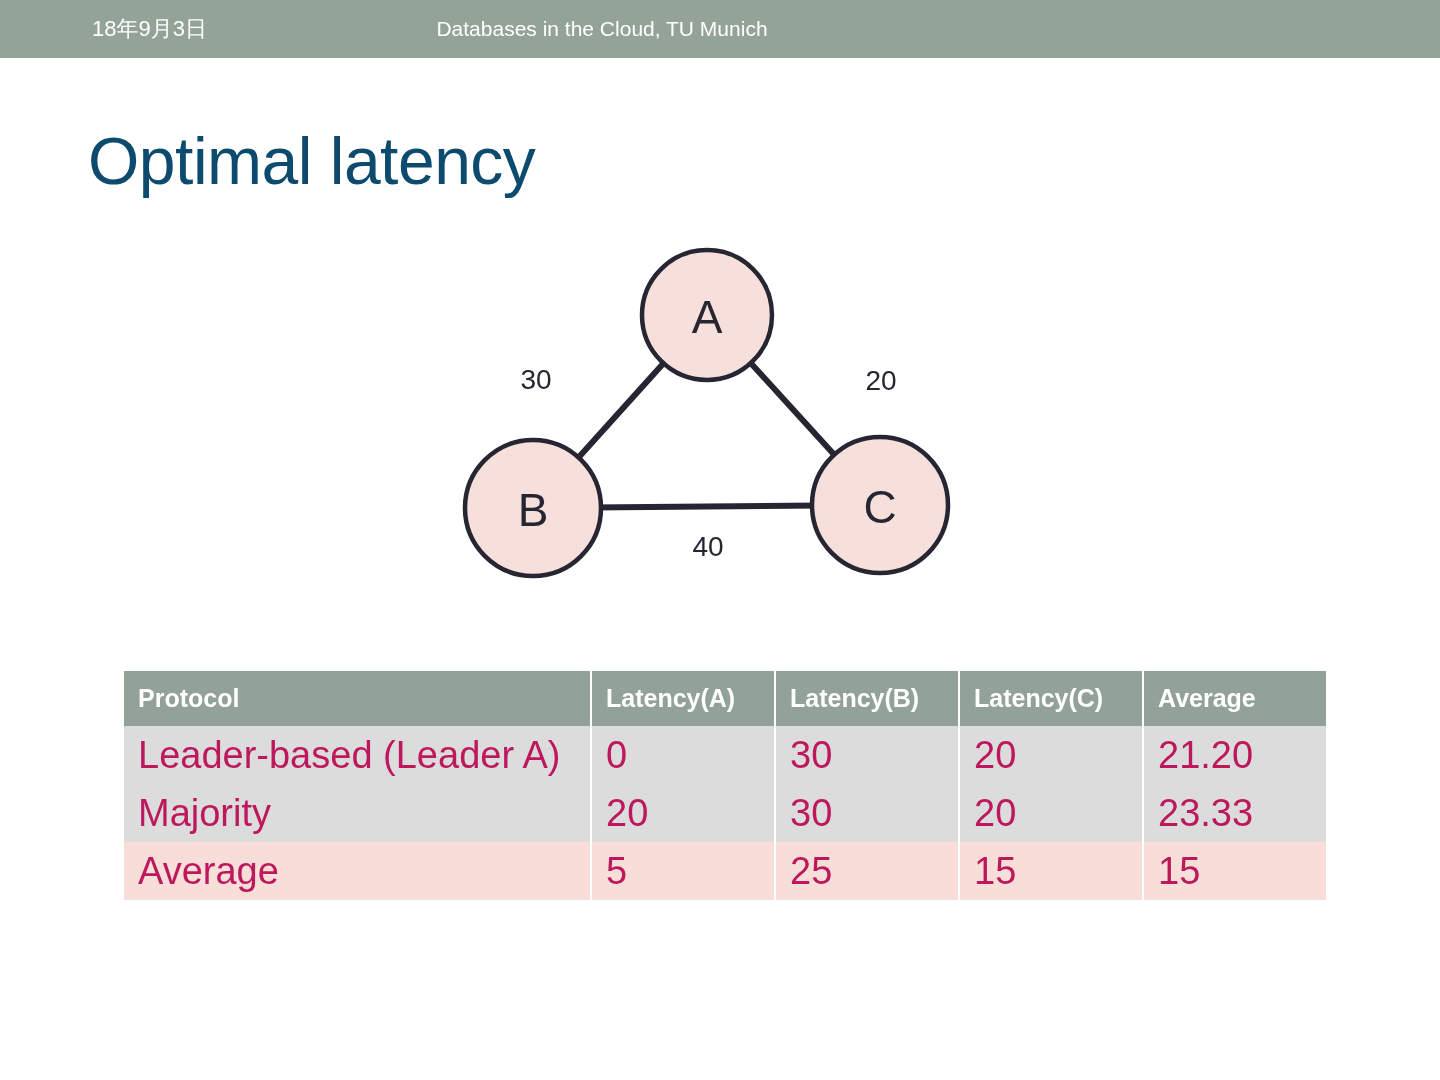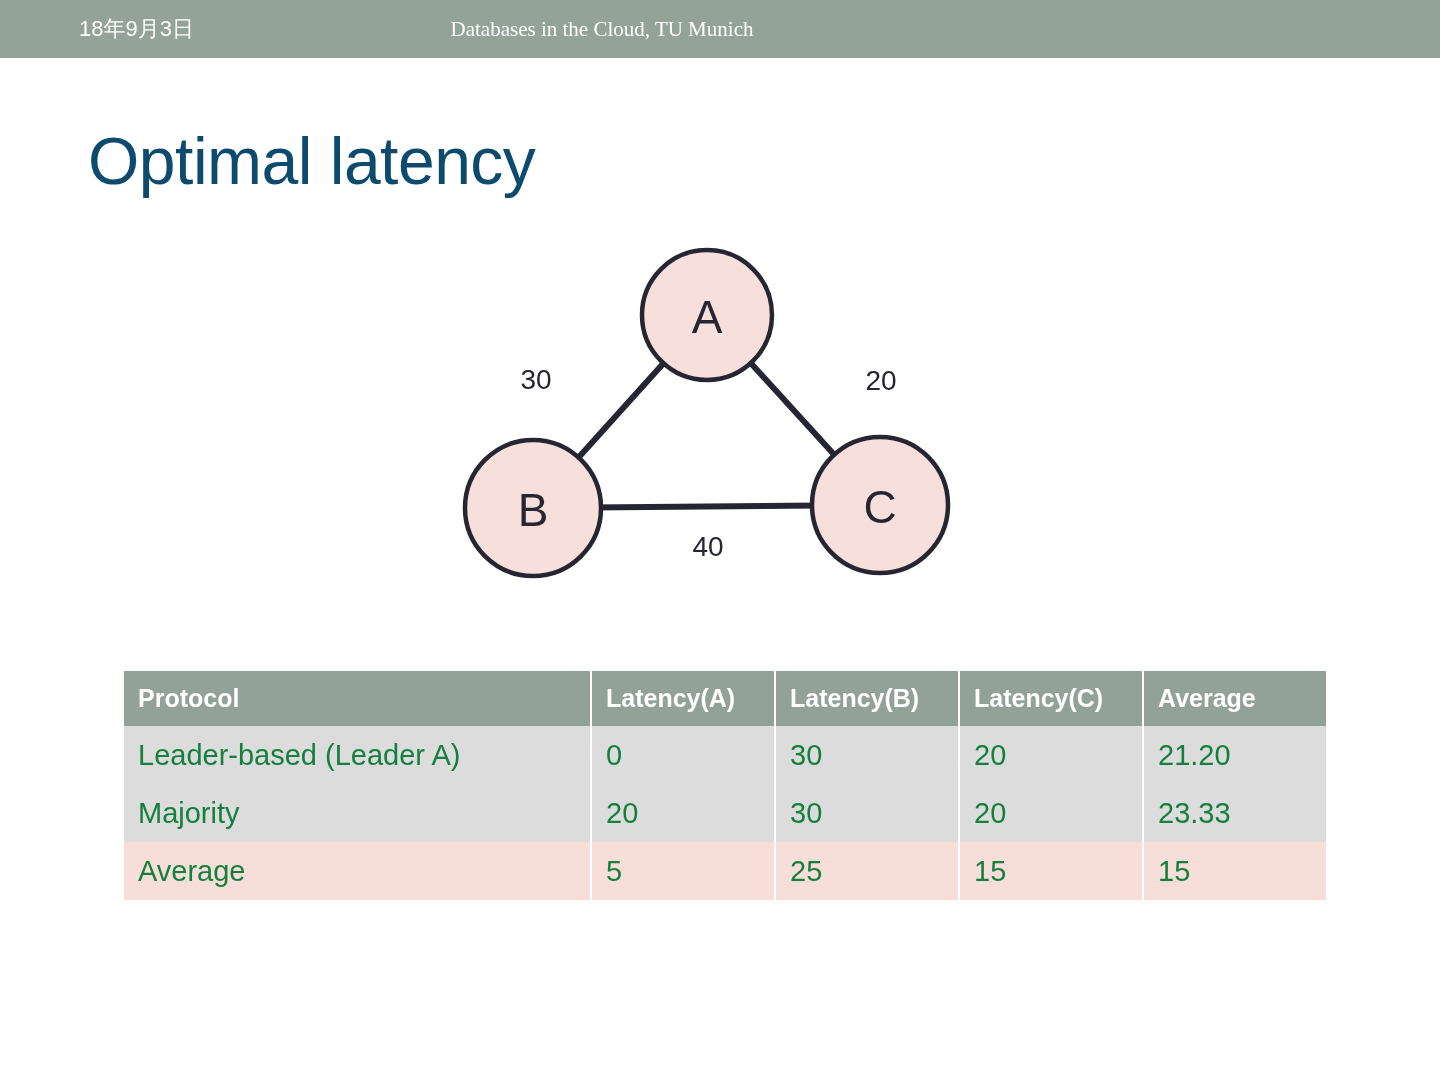--- a/index.html
+++ b/index.html
@@ -19,41 +19,40 @@
   #header-bar {
     position: absolute;
     left: 0;
     top: 0;
     width: 1440px;
     height: 58px;
     background: #94a397;
   }
   #header-date {
     position: absolute;
-    left: 79px;
+    left: 92px;
     top: 0;
     height: 58px;
     line-height: 58px;
     color: #ffffff;
     font-size: 22px;
     font-family: "Liberation Sans", "DejaVu Sans", sans-serif;
     white-space: nowrap;
   }
   #header-title {
     position: absolute;
     left: 0;
     top: 0;
     width: 1204px;
     height: 58px;
     line-height: 58px;
     text-align: center;
     color: #ffffff;
     font-size: 21px;
     white-space: nowrap;
-    font-family: Liberation Serif, serif;
   }
 
   
   #slide-title {
     position: absolute;
     left: 88px;
     top: 122px;
     font-size: 66px;
     line-height: 78px;
     color: #0c4a6e;
@@ -118,22 +117,22 @@
     box-sizing: border-box;
   }
   #latency-table thead th {
     background: #92a298;
     color: #ffffff;
     font-size: 25px;
     font-weight: bold;
     height: 55px;
   }
   #latency-table tbody td {
-    font-size: 29px;
-    color: #15803d;
+    font-size: 38px;
+    color: #be185d;
     height: 58px;
   }
   tr.row-shade-a td { background: #dcdcdc; }
   tr.row-shade-b td { background: #eeeeee; }
   tr.row-highlight td { background: #f7ded9; }
 
   .col-protocol { width: 466px; }
   .col-lat      { width: 182px; }
   .col-avg      { width: 182px; }
 </style>

